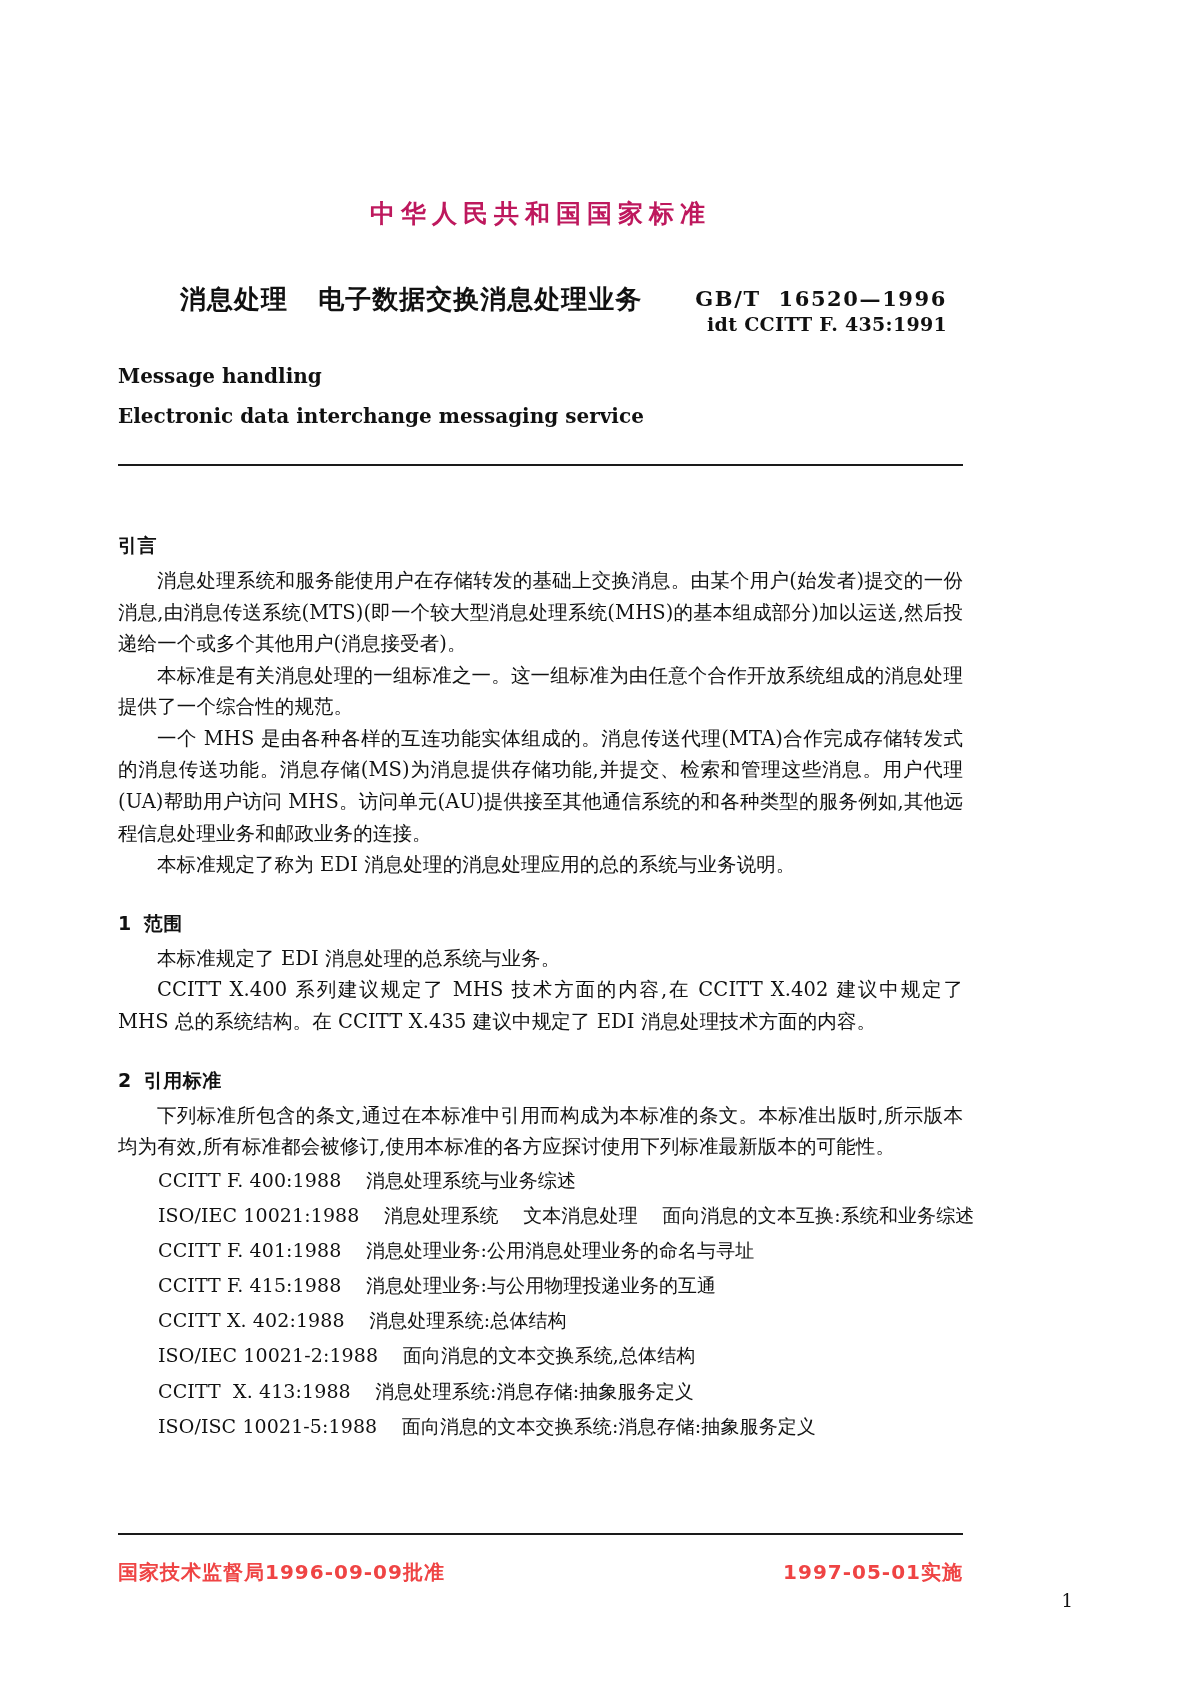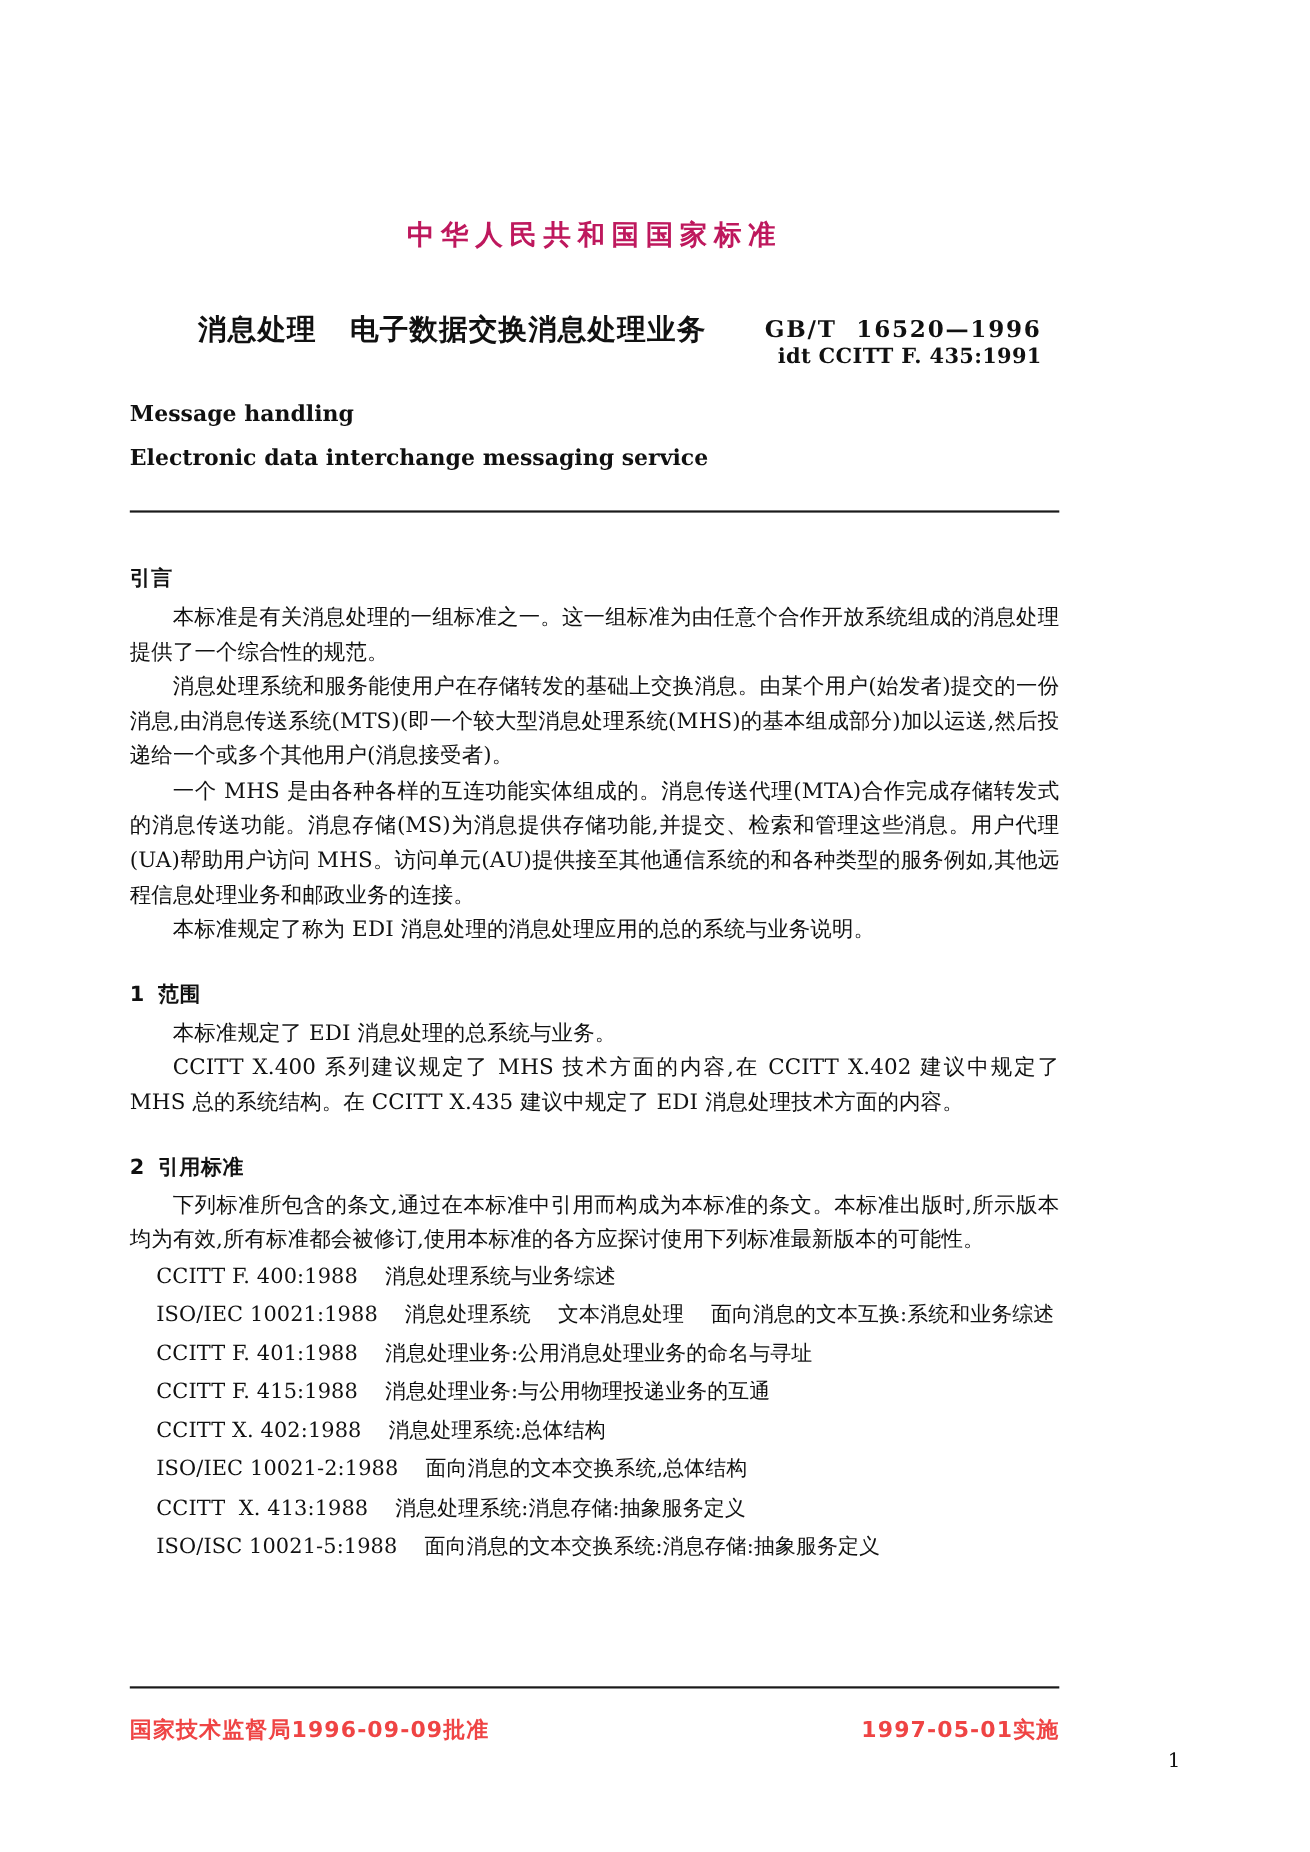--- a/index.html
+++ b/index.html
@@ -107,21 +107,21 @@
   
   .sec-head {
     font-family: "DejaVu Sans", "Liberation Sans", sans-serif;
     font-weight: bold;
     font-size: 19px;
     color: #111;
     margin-top: 30px;
     margin-bottom: 6px;
     letter-spacing: 0.5px;
   }
-  .sec-head.first { margin-top: 47px; }
+  .sec-head.first { margin-top: 67px; }
   .sec-head .num { margin-right: 12px; }
 
   p.para {
     font-family: "DejaVu Serif", "Liberation Serif", serif;
     font-size: 19.5px;
     line-height: 1.62;
     margin: 0;
     text-indent: 2em;
     text-align: justify;
     text-justify: inter-character;
@@ -131,21 +131,21 @@
 
   .ref-list {
     margin: 0;
     padding: 0;
     list-style: none;
   }
   .ref-list li {
     font-family: "DejaVu Serif", "Liberation Serif", serif;
     font-size: 19px;
     line-height: 1.85;
-    margin-left: 24px;
+    margin-left: 40px;
     color: #111;
     white-space: pre;
     letter-spacing: 0.1px;
   }
 
   
   .footer-rule {
     position: absolute;
     left: 118px;
     top: 1533px;
@@ -199,22 +199,22 @@
     </div>
 
     <div class="en-title en-title-1">Message handling</div>
     <div class="en-title en-title-2">Electronic data interchange messaging service</div>
 
     <hr class="rule">
 
     <div class="sec-head first">
       <span>引言</span>
     </div>
+    <p class="para">消息处理系统和服务能使用户在存储转发的基础上交换消息。由某个用户(始发者)提交的一份消息,由消息传送系统(MTS)(即一个较大型消息处理系统(MHS)的基本组成部分)加以运送,然后投递给一个或多个其他用户(消息接受者)。</p>
     <p class="para">本标准是有关消息处理的一组标准之一。这一组标准为由任意个合作开放系统组成的消息处理提供了一个综合性的规范。</p>
-    <p class="para">消息处理系统和服务能使用户在存储转发的基础上交换消息。由某个用户(始发者)提交的一份消息,由消息传送系统(MTS)(即一个较大型消息处理系统(MHS)的基本组成部分)加以运送,然后投递给一个或多个其他用户(消息接受者)。</p>
     <p class="para">一个 MHS 是由各种各样的互连功能实体组成的。消息传送代理(MTA)合作完成存储转发式的消息传送功能。消息存储(MS)为消息提供存储功能,并提交、检索和管理这些消息。用户代理(UA)帮助用户访问 MHS。访问单元(AU)提供接至其他通信系统的和各种类型的服务例如,其他远程信息处理业务和邮政业务的连接。</p>
     <p class="para">本标准规定了称为 EDI 消息处理的消息处理应用的总的系统与业务说明。</p>
 
     <div class="sec-head">
       <span class="num">1</span><span>范围</span>
     </div>
     <p class="para">本标准规定了 EDI 消息处理的总系统与业务。</p>
     <p class="para">CCITT  X.400 系列建议规定了 MHS 技术方面的内容,在 CCITT  X.402 建议中规定了 MHS 总的系统结构。在 CCITT  X.435 建议中规定了 EDI 消息处理技术方面的内容。</p>
 
     <div class="sec-head">

